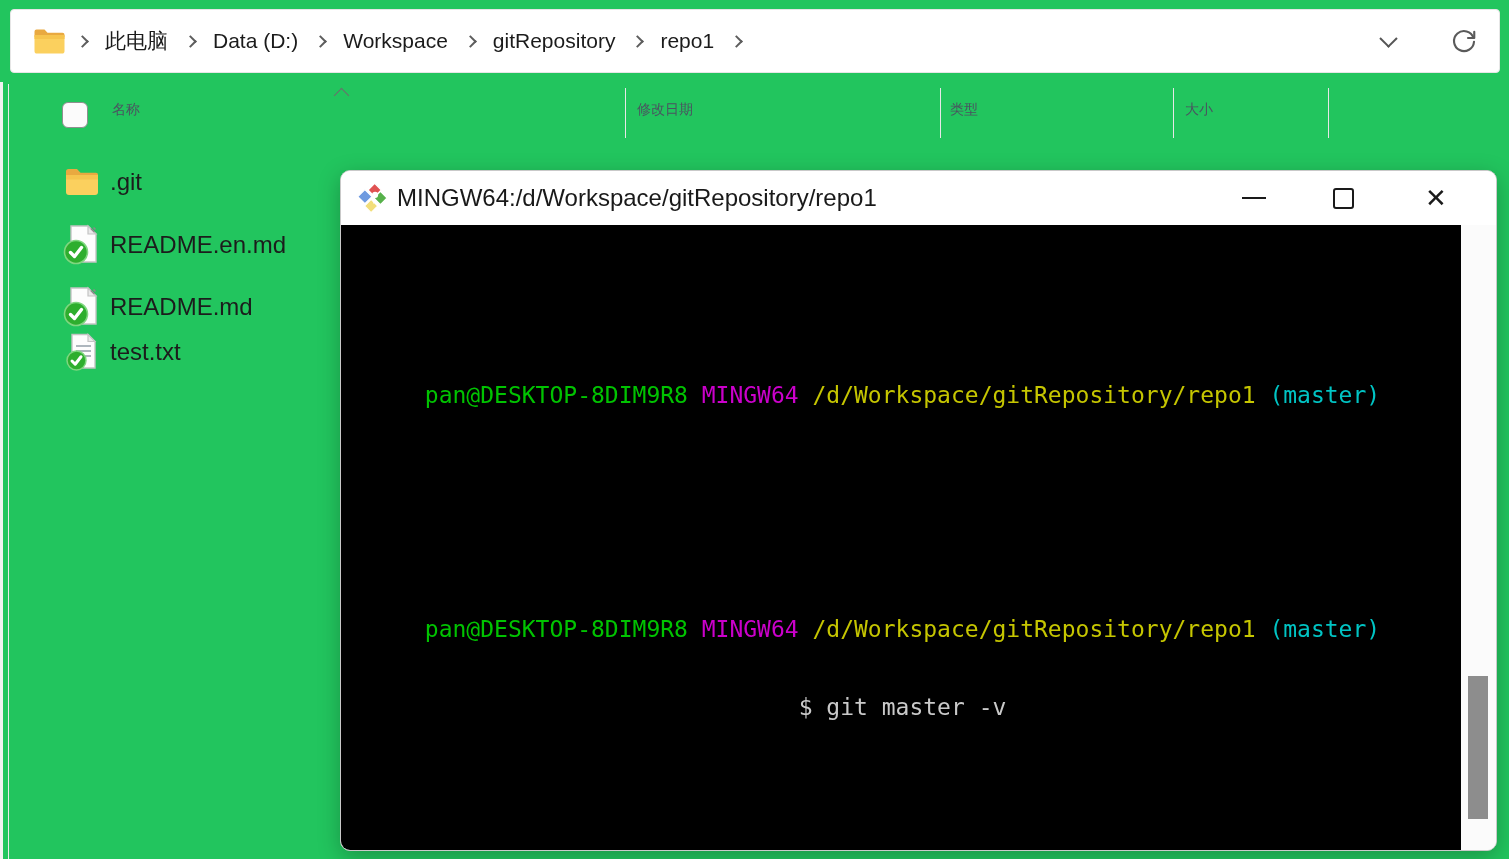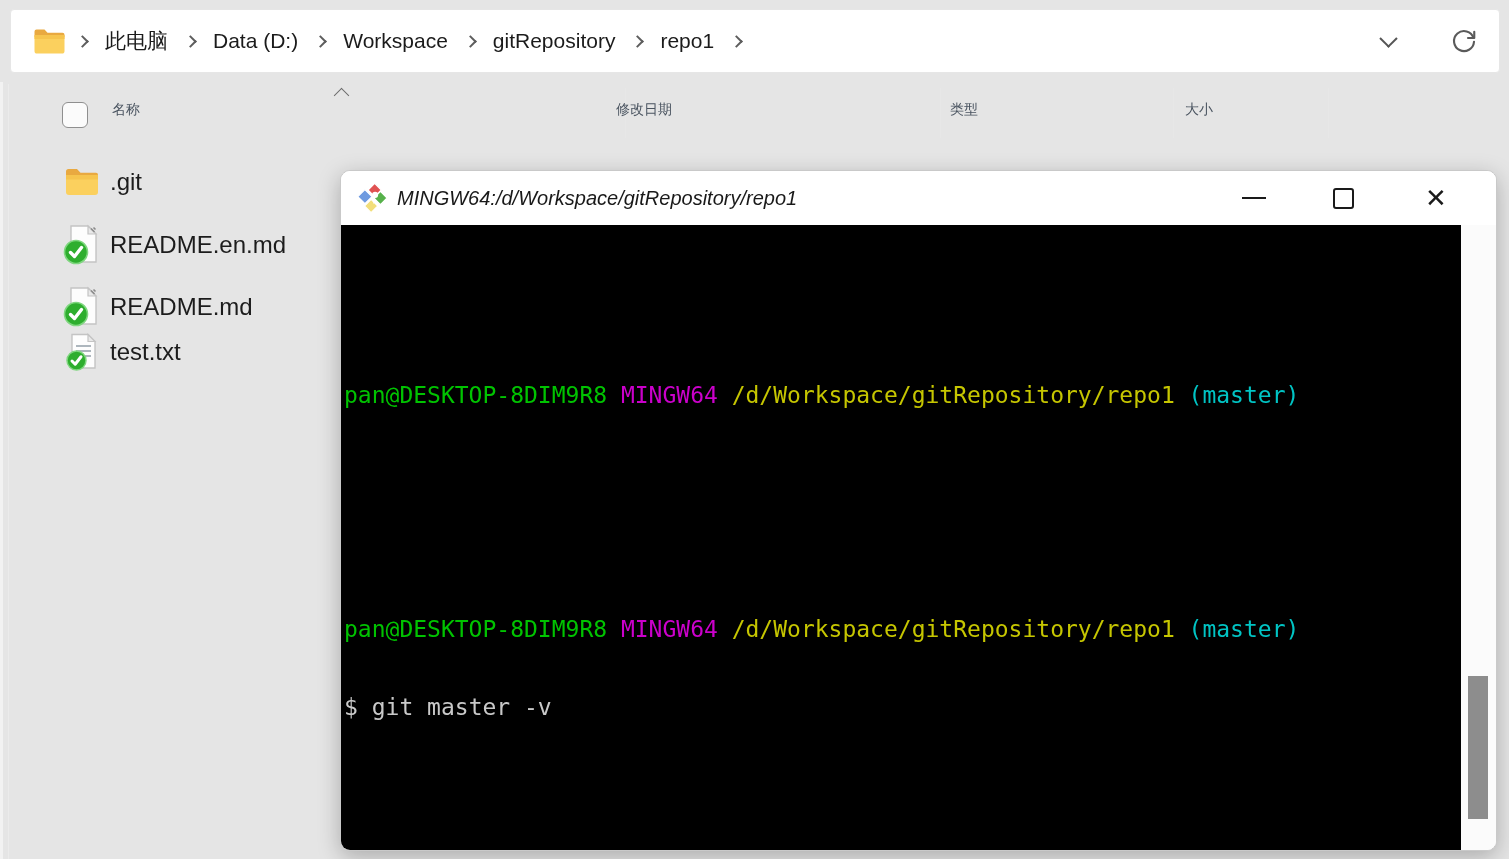--- a/index.html
+++ b/index.html
@@ -1,18 +1,18 @@
 <!DOCTYPE html>
 <html style="--t-bg: #000000; --t-fg: #c9c9c9; --t-user: #00c300; --t-host: #cb00cb; --t-path: #c6c600; --t-branch: #00c4c4;"><head>
 <meta charset="utf-8">
 <style>
   * { margin:0; padding:0; box-sizing:border-box; }
   html,body { width:1509px; height:859px; background:#fff; overflow:hidden;
               font-family:"Liberation Sans", sans-serif; }
-  .stage { position:relative; width:1509px; height:859px; background:#e5e5e5; }
+  .stage { position:relative; width:1509px; height:859px; background:#22c55e; }
 
   
   .address-bar { position:absolute; left:10px; top:9px; width:1490px; height:64px;
     border:1px solid #e6e6e6; border-radius:4px; background:#fff;
     display:flex; align-items:center; padding:0 18px 0 22px; }
   .crumb { font-size:21px; color:#1b1b1b; padding:4px 6px; border-radius:4px; white-space:nowrap; }
   .crumb-sep { width:9px; height:9px; border-top:2px solid #5d5d5d; border-right:2px solid #5d5d5d;
     transform:rotate(45deg); margin:0 12px; flex:0 0 auto; }
   .addr-right { margin-left:auto; display:flex; align-items:center; gap:42px; }
   .icon-btn { width:34px; height:34px; display:flex; align-items:center; justify-content:center; border-radius:4px; }
@@ -39,35 +39,35 @@
   .file-row { position:absolute; left:60px; width:280px; height:52px; display:flex; align-items:center; }
   .file-ico { width:44px; display:flex; justify-content:center; flex:0 0 auto; }
   .file-name { font-size:24px; color:#1c1c1c; margin-left:6px; white-space:nowrap; }
   .pagewrap { position:relative; }
 
   
   .term-window { position:absolute; left:340px; top:170px; width:1157px; height:681px;
     border-radius:10px; background:#fff; border:1px solid #c9c9c9;
     box-shadow:0 6px 22px rgba(0,0,0,.25); overflow:hidden; }
   .term-titlebar { height:54px; background:#fff; display:flex; align-items:center; padding-left:15px; position:relative; }
-  .term-title { font-size:20px; color:#191919; margin-left:9px; white-space:nowrap;font-style:italic; }
+  .term-title { font-size:24px; color:#191919; margin-left:9px; white-space:nowrap; }
   .win-btn { position:absolute; top:0; width:58px; height:54px; display:flex; align-items:center; justify-content:center;
     font-size:22px; color:#1a1a1a; }
   .btn-min { left:884px; } .btn-max { left:973px; } .btn-close { left:1066px; font-size:26px; }
   .min-glyph { display:block; width:24px; height:0; border-top:2.2px solid #1a1a1a; }
   .max-glyph { display:block; width:21px; height:21px; border:2.2px solid #1a1a1a; border-radius:3px; }
 
   .term-body { display:flex; height:627px; }
   .term-console { flex:1 1 auto; background:var(--t-bg,#000); color:var(--t-fg,#c9c9c9);
     font-family:"DejaVu Sans Mono", monospace; font-size:23px; line-height:26px;
     padding:27px 0 0 3px; white-space:pre; overflow:hidden; }
   .term-scroll { flex:0 0 35px; background:#fbfbfb; position:relative; }
   .scroll-thumb { position:absolute; left:7px; top:451px; width:20px; height:143px; background:#8d8d8d; }
 
-  .t-block { margin-bottom:26px; }
+  .t-block { margin-bottom:26px;text-align:center; }
   .seg { margin-right:13.8px; }
   .t-user { color:var(--t-user,#00c300); }
   .t-host { color:var(--t-host,#cb00cb); }
   .t-path { color:var(--t-path,#c6c600); }
   .t-branch { color:var(--t-branch,#00c4c4); }
 </style>
 </head>
 <body>
 
 <div class="stage">
@@ -106,21 +106,21 @@
 
   <div class="edge-strip"></div>
   <div class="pane-divider"></div>
 
   <div class="checkbox"></div>
   <div class="hdr-label" style="left:112px;">名称</div>
   <div class="sort-caret">
       <span></span>
     </div>
   <div class="col-div" style="left:625px;"></div>
-  <div class="hdr-label" style="left:616px;">修改日期</div>
+  <div class="hdr-label" style="left:637px;">修改日期</div>
   <div class="col-div" style="left:940px;"></div>
   <div class="hdr-label" style="left:950px;">类型</div>
   <div class="col-div" style="left:1173px;"></div>
   <div class="hdr-label" style="left:1185px;">大小</div>
   <div class="col-div" style="left:1328px;"></div>
 
   <div class="file-row" style="top:156px;">
     <span class="file-ico">
       <svg width="36" height="30" viewBox="0 0 36 30">
         <path d="M2 4.5 Q2 2 4.5 2 L13 2 L16.5 5.8 L32 5.8 Q34 5.8 34 7.8 L34 10 L2 10 Z" fill="#e9a940"></path>

